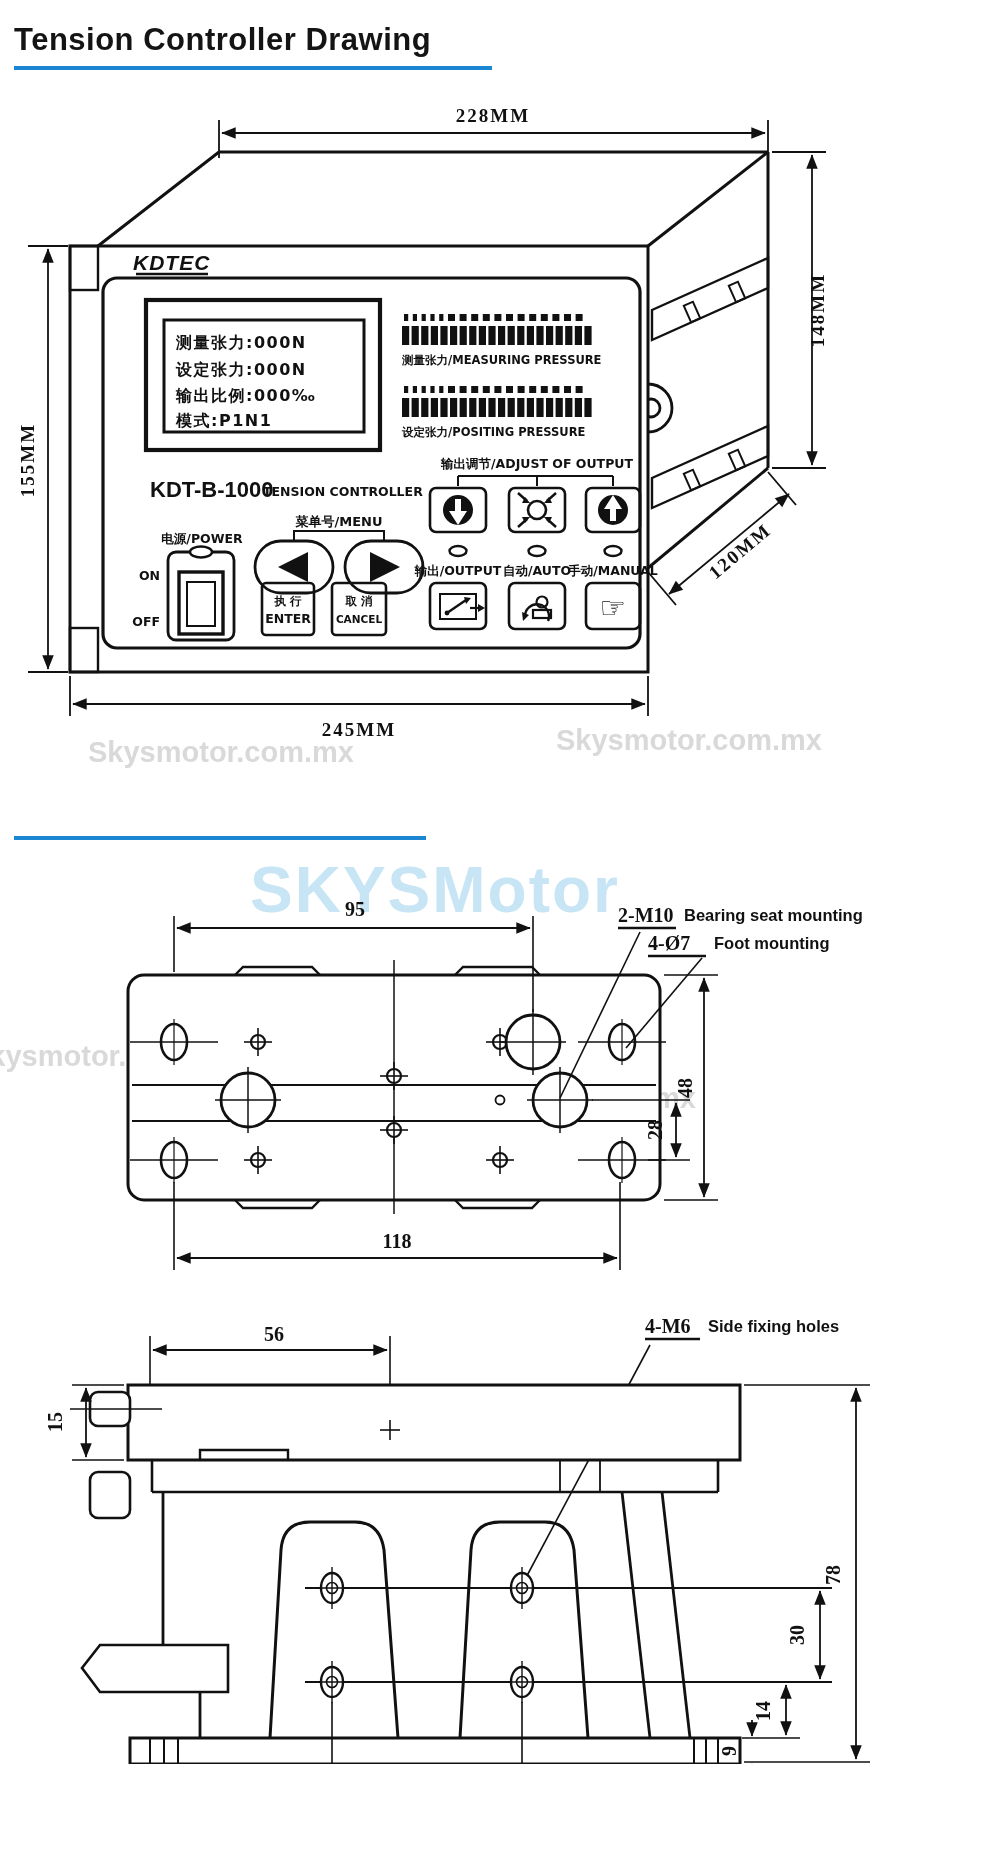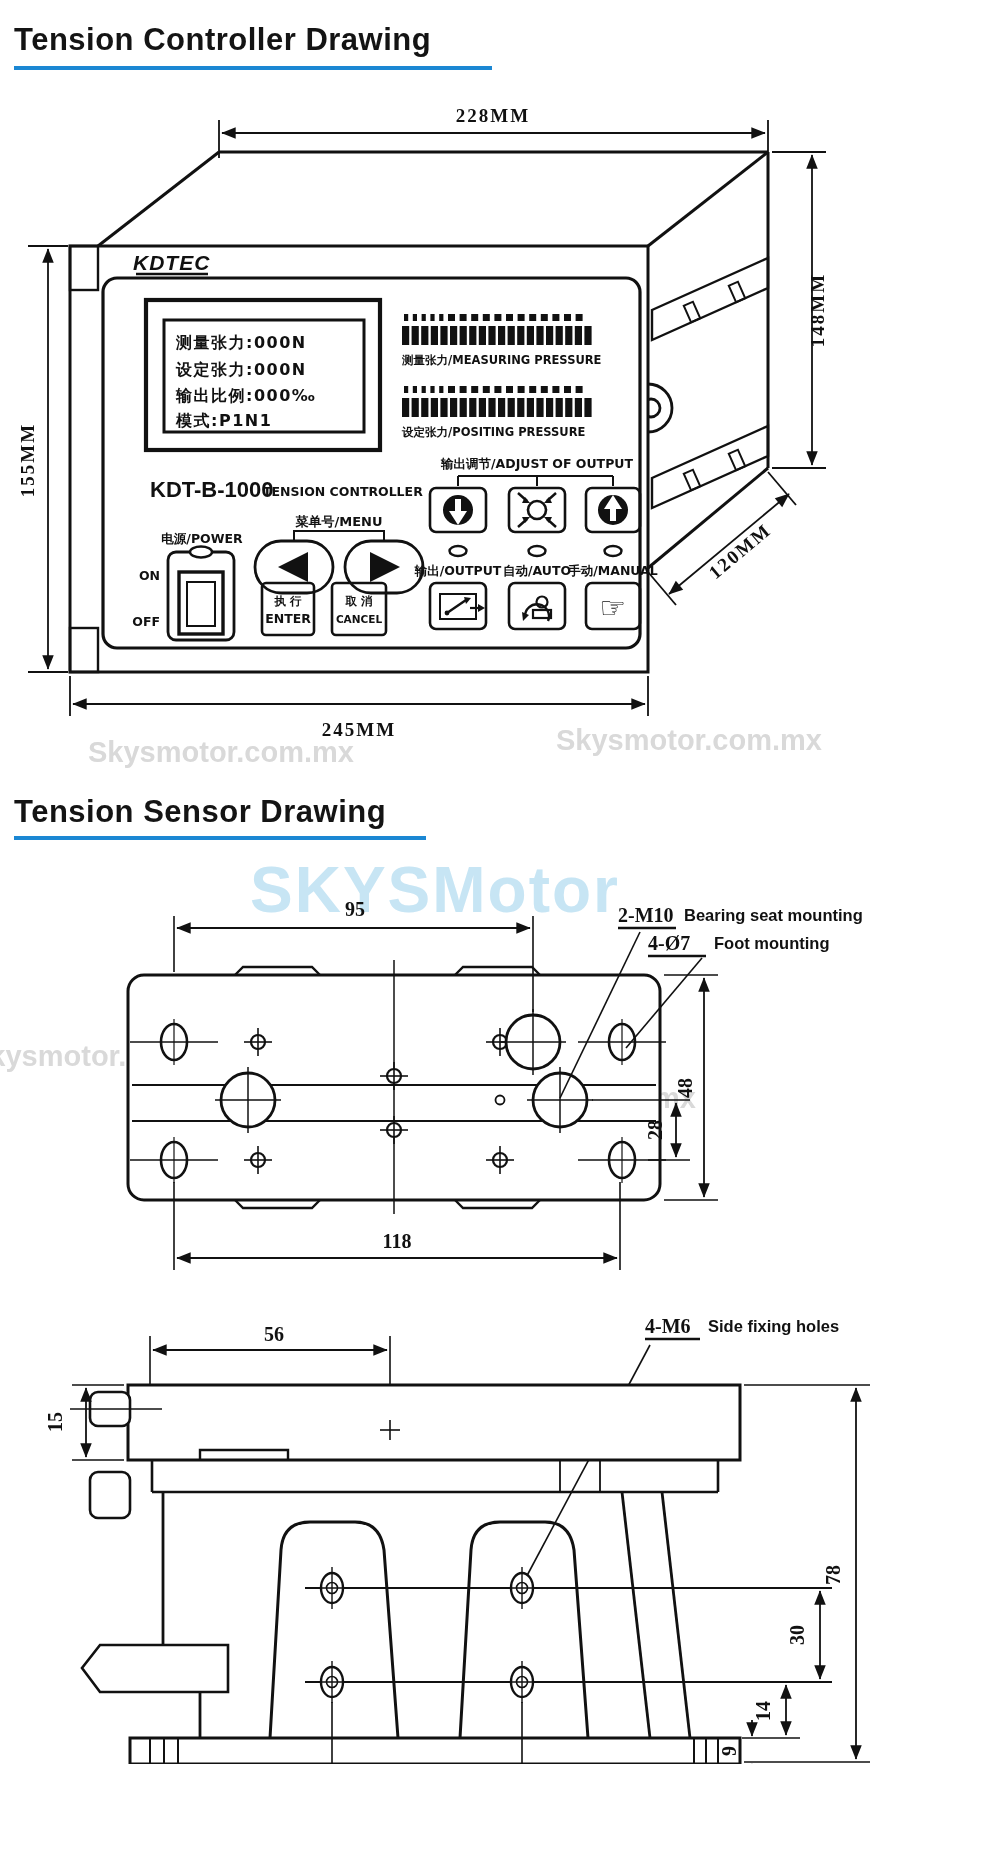--- a/index.html
+++ b/index.html
@@ -23,21 +23,20 @@
   line,path,rect,ellipse,circle,polygon,polyline{vector-effect:none;}
 </style>
 </head>
 <body>
 
 <div class="page">
 
   <div class="sec-title" style="top:22px">Tension Controller Drawing</div>
   <div class="sec-underline" style="top:66px;width:478px"></div>
 
-  <div class="sec-title" style="top:794px">Tension Sensor Drawing</div>
   <div class="sec-underline" style="top:836px;width:412px"></div>
 
   <svg width="990" height="1872" viewBox="0 0 990 1872">
     <defs>
       <marker id="ah" viewBox="0 0 10 10" refX="9.5" refY="5" markerWidth="10" markerHeight="8" orient="auto-start-reverse">
           <path d="M0,1 L10,5 L0,9 z" fill="#111"></path>
         </marker>
       <g id="xhole">
         <circle r="7" fill="#fff" stroke="#111" stroke-width="2.2"></circle>
         <line x1="-14" x2="14" y1="0" y2="0" stroke="#111" stroke-width="1.6"></line>

